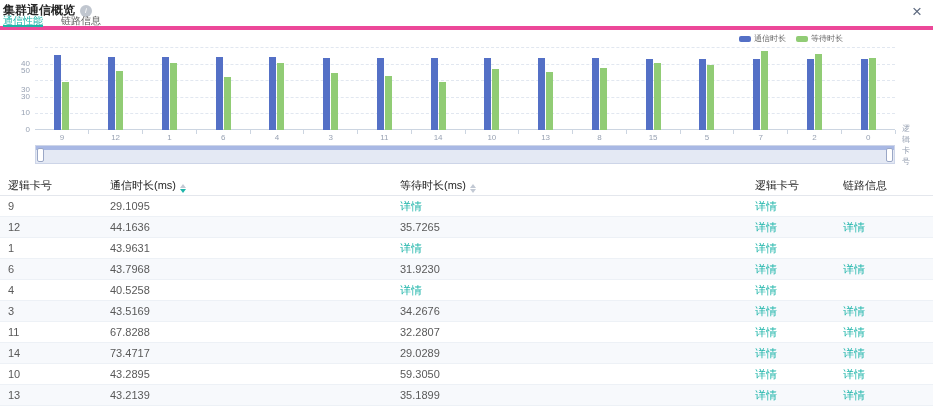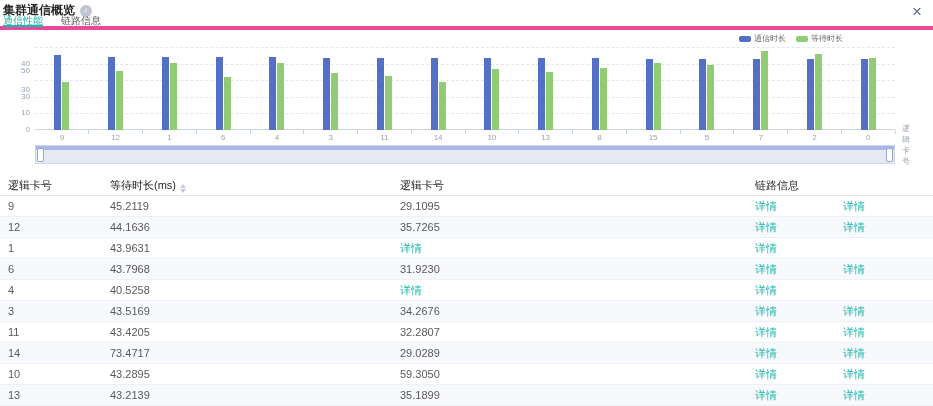--- a/index.html
+++ b/index.html
@@ -207,31 +207,34 @@
 
   <div class="datazoom">
     <div class="dz-strip"></div>
     <div class="dz-handle left"></div>
     <div class="dz-handle right"></div>
   </div>
 
   <div class="table">
     <div class="trow thead">
         <div><span>逻辑卡号</span></div>
+        <div><span>通信时长(ms)</span><span class="sorter">
+            <span class="caret up"></span>
+            <span class="caret down active"></span>
+          </span></div>
         <div><span>等待时长(ms)</span><span class="sorter">
             <span class="caret up"></span>
             <span class="caret down"></span>
           </span></div>
         <div><span>逻辑卡号</span></div>
         <div><span>链路信息</span></div>
       </div>
     <div class="tbody">
         <div class="trow">
           <div>9</div>
-          <div>45.2119</div>
           <div>29.1095</div>
           <div><span class="cell-link">详情</span></div>
           <div><span class="cell-link">详情</span></div>
         </div>
         <div class="trow">
           <div>12</div>
           <div>44.1636</div>
           <div>35.7265</div>
           <div><span class="cell-link">详情</span></div>
           <div><span class="cell-link">详情</span></div>
@@ -257,21 +260,21 @@
         </div>
         <div class="trow">
           <div>3</div>
           <div>43.5169</div>
           <div>34.2676</div>
           <div><span class="cell-link">详情</span></div>
           <div><span class="cell-link">详情</span></div>
         </div>
         <div class="trow">
           <div>11</div>
-          <div>43.4205</div>
+          <div>67.8288</div>
           <div>32.2807</div>
           <div><span class="cell-link">详情</span></div>
           <div><span class="cell-link">详情</span></div>
         </div>
         <div class="trow">
           <div>14</div>
           <div>73.4717</div>
           <div>29.0289</div>
           <div><span class="cell-link">详情</span></div>
           <div><span class="cell-link">详情</span></div>

